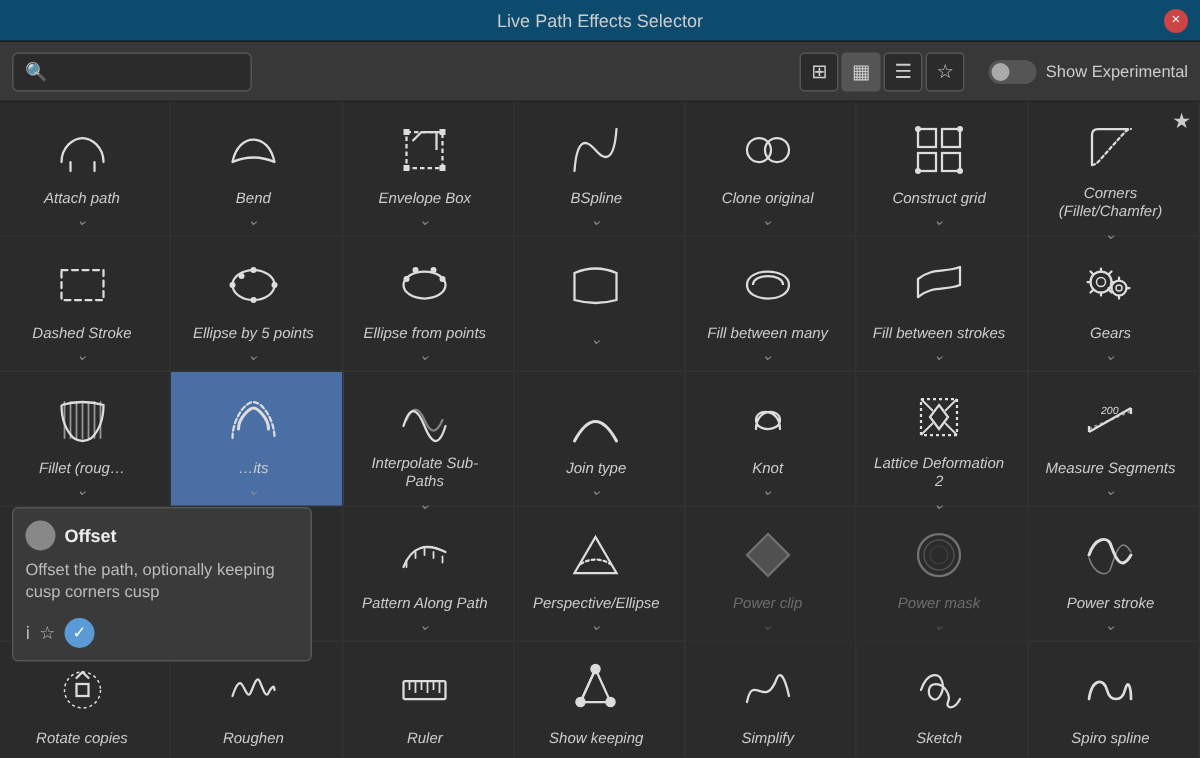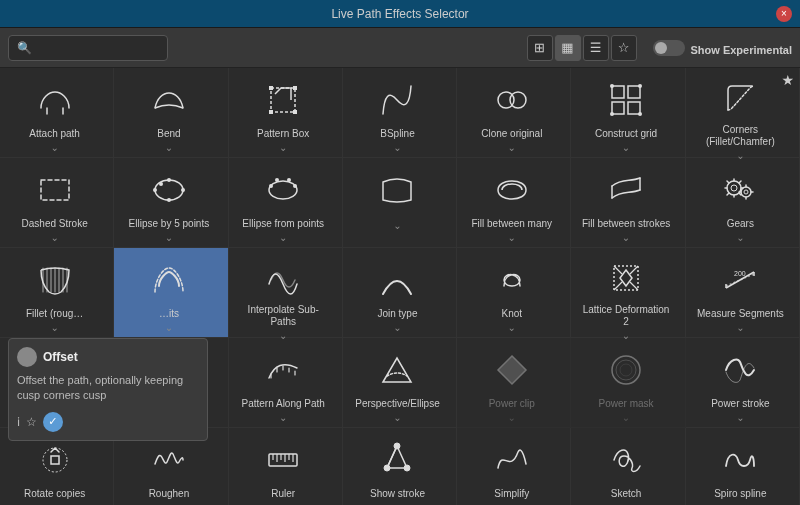--- a/index.html
+++ b/index.html
@@ -89,24 +89,23 @@
       justify-content: center;
       cursor: pointer;
       color: #ccc;
       font-size: 13px;
     }
     .view-btn.active {
       background: #555;
     }
     .toggle-area {
       display: flex;
-      align-items: flex-end;
+      align-items: center;
       gap: 6px;
       margin-left: 8px;
-      font-weight: bold;
     }
     .toggle-label {
       font-size: 11px;
       color: #ccc;
     }
     .toggle-switch {
       background: #555;
       border-radius: 10px;
       width: 32px;
       height: 16px;
@@ -134,20 +133,21 @@
       display: flex;
       flex-direction: column;
       align-items: center;
       justify-content: flex-start;
       padding: 8px 4px 4px 0;
       border-right: 1px solid #333;
       border-bottom: 1px solid #333;
       cursor: pointer;
       position: relative;
       min-height: 90px;
+      font-style: italic;
     }
     .effect-cell.dimmed {
       opacity: 0.4;
     }
     .effect-icon {
       width: 48px;
       height: 48px;
       display: flex;
       align-items: center;
       justify-content: center;
@@ -297,21 +297,21 @@
       <div class="effect-icon">
         <svg viewBox="0 0 44 44">
           <rect x="10" y="10" width="24" height="24" stroke-dasharray="3,2"></rect>
           <rect x="8" y="8" width="4" height="4" fill="#ddd" stroke="none"></rect>
           <rect x="32" y="8" width="4" height="4" fill="#ddd" stroke="none"></rect>
           <rect x="8" y="32" width="4" height="4" fill="#ddd" stroke="none"></rect>
           <rect x="32" y="32" width="4" height="4" fill="#ddd" stroke="none"></rect>
           <path d="M14 16 L20 10 L30 10 L30 22" stroke-width="1.5"></path>
         </svg>
       </div>
-      <span class="effect-name">Pattern Box</span>
+      <span class="effect-name">Envelope Box</span>
       <span class="effect-chevron">⌄</span>
     </div>
     <div class="effect-cell">
       <div class="effect-icon">
         <svg viewBox="0 0 44 44">
             <path d="M8 36 Q10 8 22 22 Q34 36 36 8" stroke-linecap="round"></path>
           </svg>
       </div>
       <span class="effect-name">BSpline</span>
       <span class="effect-chevron">⌄</span>
@@ -616,21 +616,21 @@
     <div class="effect-cell">
       <div class="effect-icon">
         <svg viewBox="0 0 44 44">
           <polygon points="22,8 32,30 12,30" stroke-width="1.5" fill="none"></polygon>
           <line x1="22" y1="8" x2="12" y2="30" stroke-width="1.5"></line>
           <circle cx="22" cy="8" r="3" fill="#ddd" stroke="#ddd" stroke-width="1"></circle>
           <circle cx="32" cy="30" r="3" fill="#ddd" stroke="#ddd" stroke-width="1"></circle>
           <circle cx="12" cy="30" r="3" fill="#ddd" stroke="#ddd" stroke-width="1"></circle>
         </svg>
       </div>
-      <span class="effect-name">Show stroke</span>
+      <span class="effect-name">Show keeping</span>
       <span class="effect-chevron">⌄</span>
     </div>
     <div class="effect-cell">
       <div class="effect-icon">
         <svg viewBox="0 0 44 44">
             <path d="M8 30 C12 10 20 36 28 14 C32 6 36 26 36 26" stroke-linecap="round" fill="none"></path>
           </svg>
       </div>
       <span class="effect-name">Simplify</span>
       <span class="effect-chevron">⌄</span>

